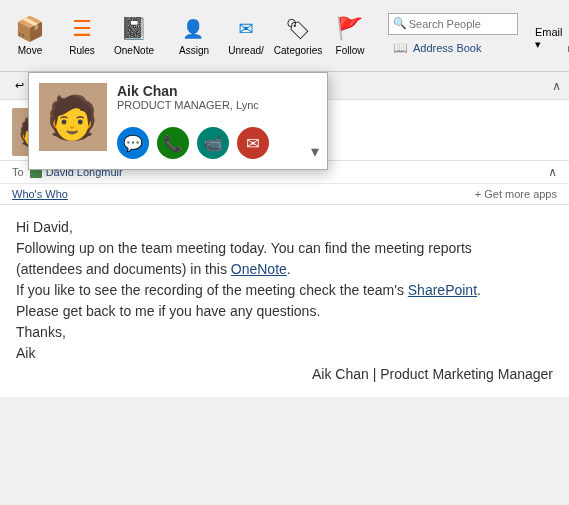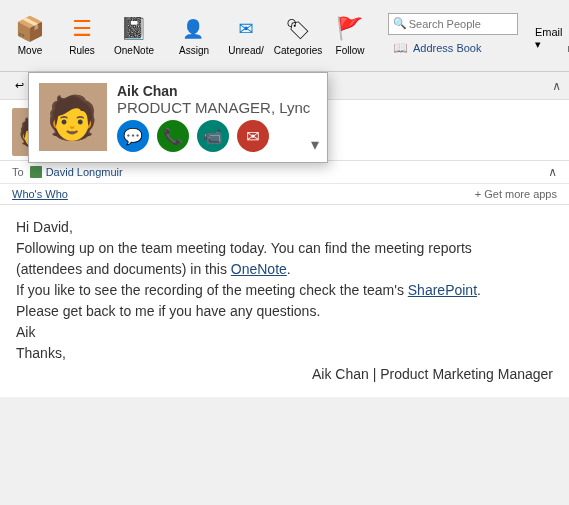--- a/index.html
+++ b/index.html
@@ -299,23 +299,23 @@
       font-size: 14px;
       font-weight: bold;
       color: #333;
     }
     .popup-status {
       font-size: 11px;
       color: #007700;
       margin: 2px 0;
     }
     .popup-title {
-      font-size: 15px;
+      font-size: 11px;
       color: #555;
-      margin-bottom: 4px;
+      margin-bottom: 16px;
     }
     .popup-actions {
       display: flex;
       gap: 8px;
       margin-top: 4px;
     }
     .popup-action-btn {
       width: 32px;
       height: 32px;
       border-radius: 50%;
@@ -473,22 +473,22 @@
   <p>
     <span>Following up on the team meeting today. You can find the meeting reports</span>
   </p>
   <p>
     <span>(attendees and documents) in this </span><a class="email-link">OneNote</a><span>.</span>
   </p>
   <p>
     <span>If you like to see the recording of the meeting check the team's </span><a class="email-link">SharePoint</a><span>.</span>
   </p>
   <p>Please get back to me if you have any questions.</p>
+  <p>Thanks,</p>
   <p>Aik</p>
-  <p>Thanks,</p>
   <p class="email-signature">Aik Chan | Product Marketing Manager</p>
 </div>
 
 <div class="contact-popup">
   <div class="popup-avatar">
     <div class="popup-avatar-img">🧑</div>
   </div>
   <div class="popup-info">
     <div class="popup-name">Aik Chan</div>
     <div class="popup-title">PRODUCT MANAGER, Lync</div>

